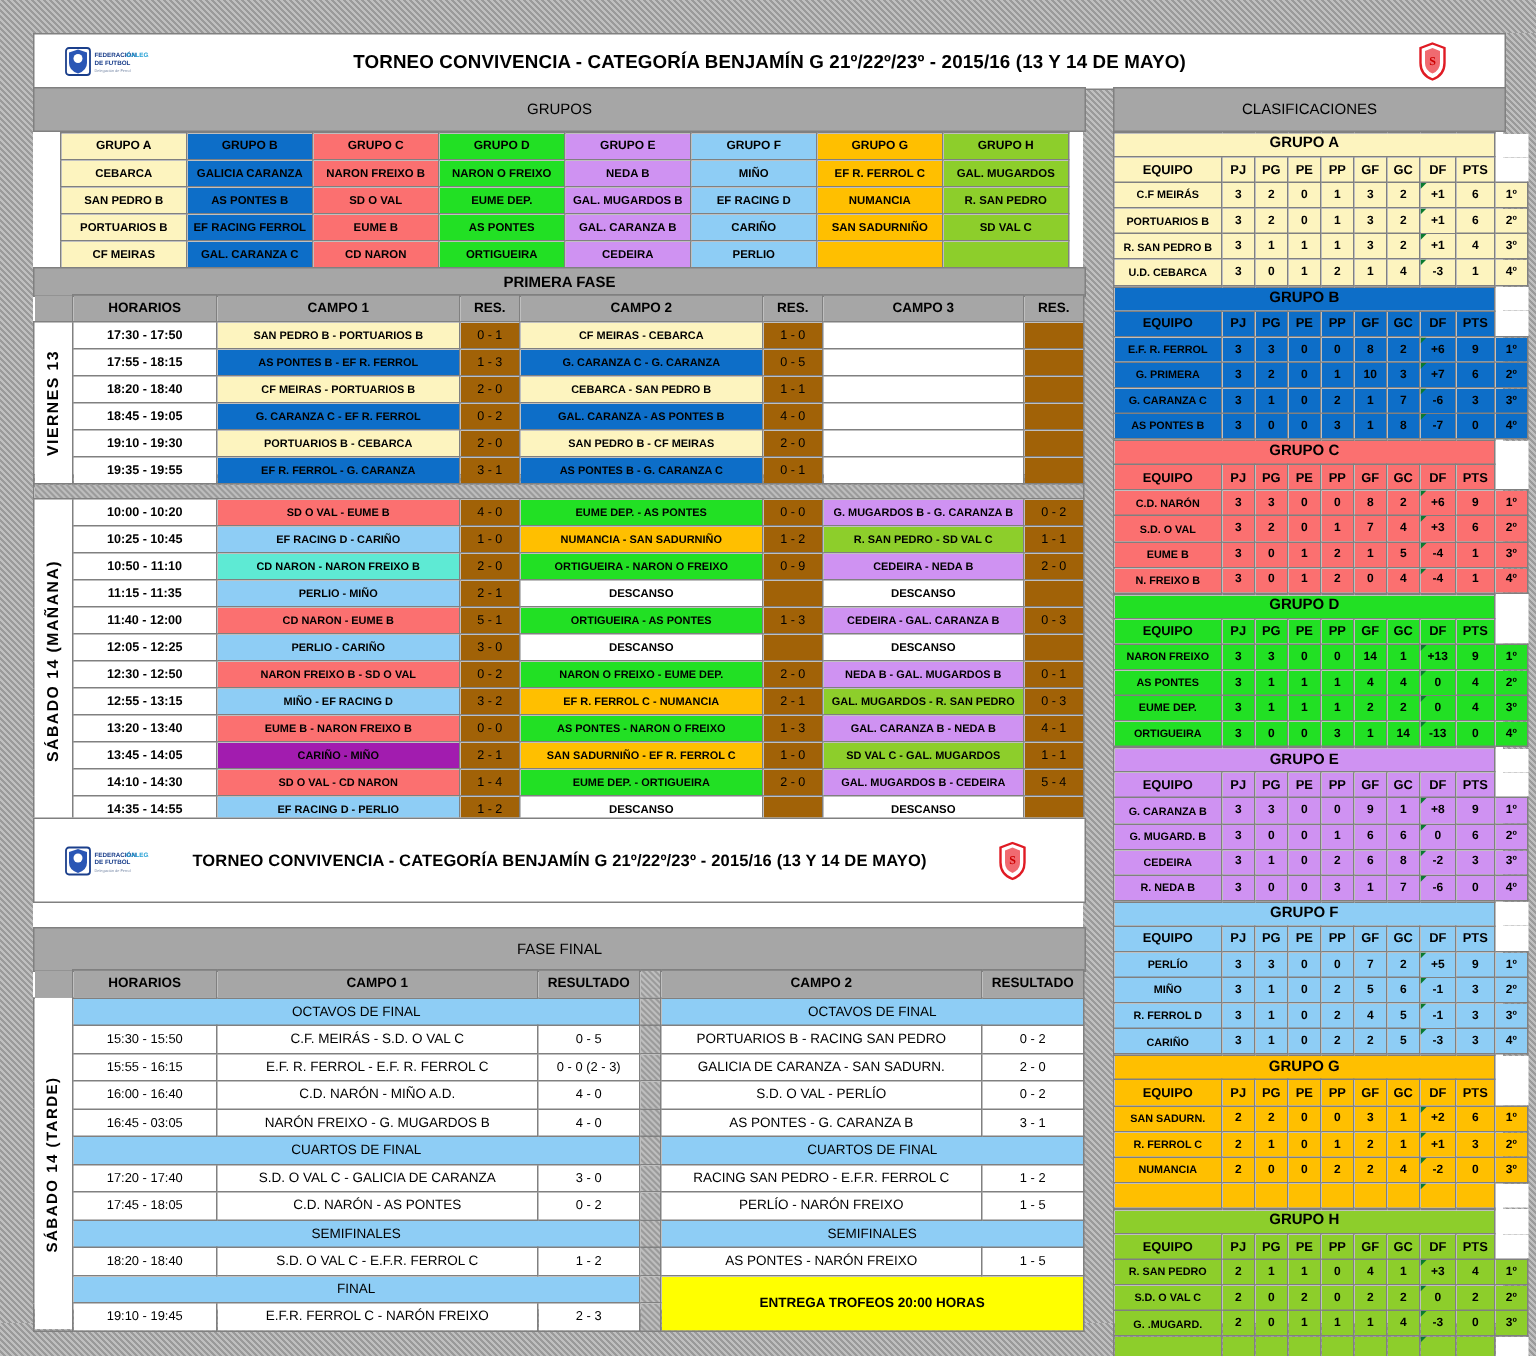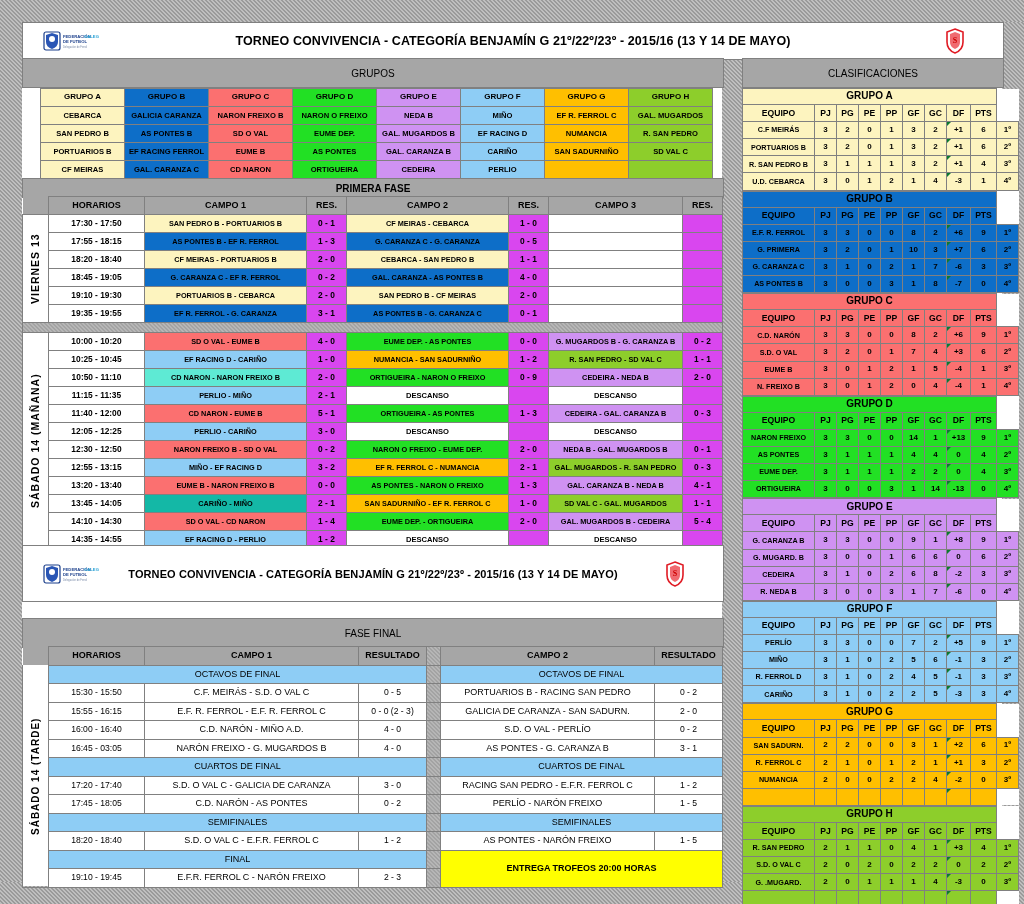--- a/index.html
+++ b/index.html
@@ -57,21 +57,21 @@
 
   
   .groups{position:absolute;left:40px;top:88px;}
   .groups td{height:17px;font-weight:bold;font-size:7.6px;}
   .groups td.hdr{font-size:8px;}
 
   
   .sched td{height:17px;}
   .sched .time{font-size:8.4px;font-weight:bold;background:#ffffff;}
   .sched .match{font-size:7.3px;font-weight:bold;}
-  .sched .res{font-size:8.4px;font-weight:bold;background:#d946ef;margin-left:12px;}
+  .sched .res{font-size:8.4px;font-weight:normal;background:#a16207;margin-left:12px;}
   .sched .descanso{background:#ffffff;font-size:7.6px;font-weight:bold;}
   .colhdr{background:#a6a6a6;font-size:9px;font-weight:bold;height:18px;}
   .vert{
     background:#ffffff;font-weight:bold;font-size:10.5px;
     writing-mode:vertical-rl;transform:rotate(180deg);
     letter-spacing:1px;
   }
   
   .ff td{height:17.5px;}
   .ff .time{font-size:8.6px;background:#ffffff;}
@@ -366,21 +366,21 @@
           <td class="time">13:20 - 13:40</td>
           <td class="match" style="background:#fb7070">EUME B - NARON FREIXO B</td>
           <td class="res">0 - 0</td>
           <td class="match" style="background:#22e024">AS PONTES - NARON O FREIXO</td>
           <td class="res">1 - 3</td>
           <td class="match" style="background:#cf92f2">GAL. CARANZA B - NEDA B</td>
           <td class="res">4 - 1</td>
         </tr>
         <tr>
           <td class="time">13:45 - 14:05</td>
-          <td class="match" style="background:#14b8a6">CARIÑO - MIÑO</td>
+          <td class="match" style="background:#a21caf">CARIÑO - MIÑO</td>
           <td class="res">2 - 1</td>
           <td class="match" style="background:#ffbf00">SAN SADURNIÑO - EF R. FERROL C</td>
           <td class="res">1 - 0</td>
           <td class="match" style="background:#8dce2b">SD VAL C - GAL. MUGARDOS</td>
           <td class="res">1 - 1</td>
         </tr>
         <tr>
           <td class="time">14:10 - 14:30</td>
           <td class="match" style="background:#fb7070">SD O VAL - CD NARON</td>
           <td class="res">1 - 4</td>

